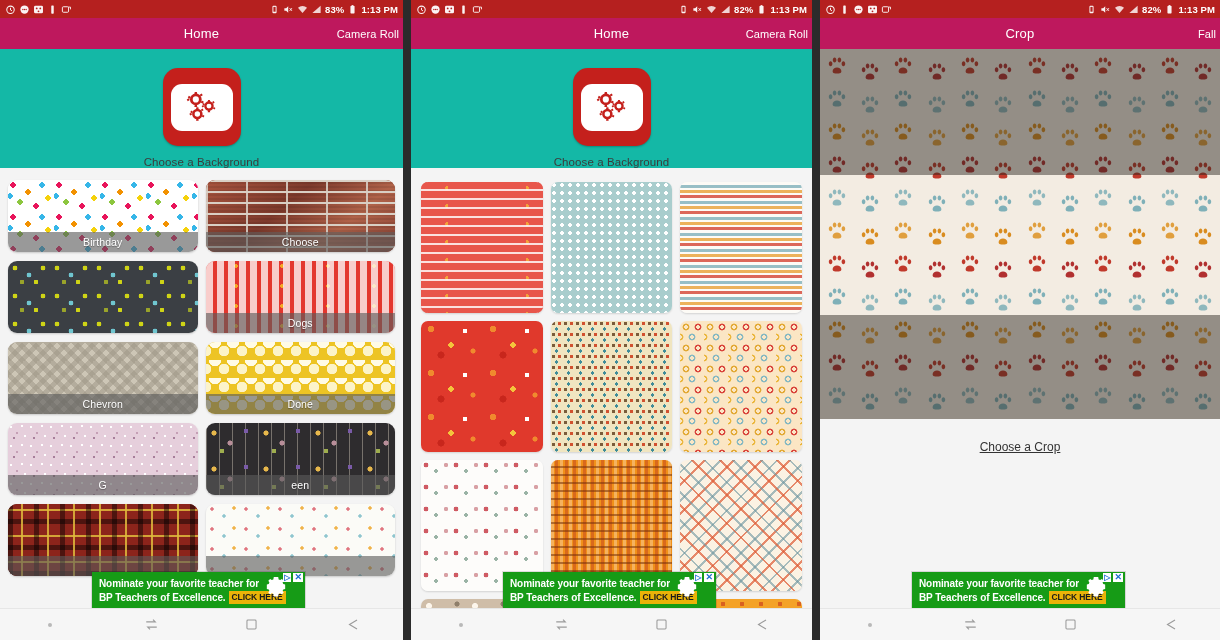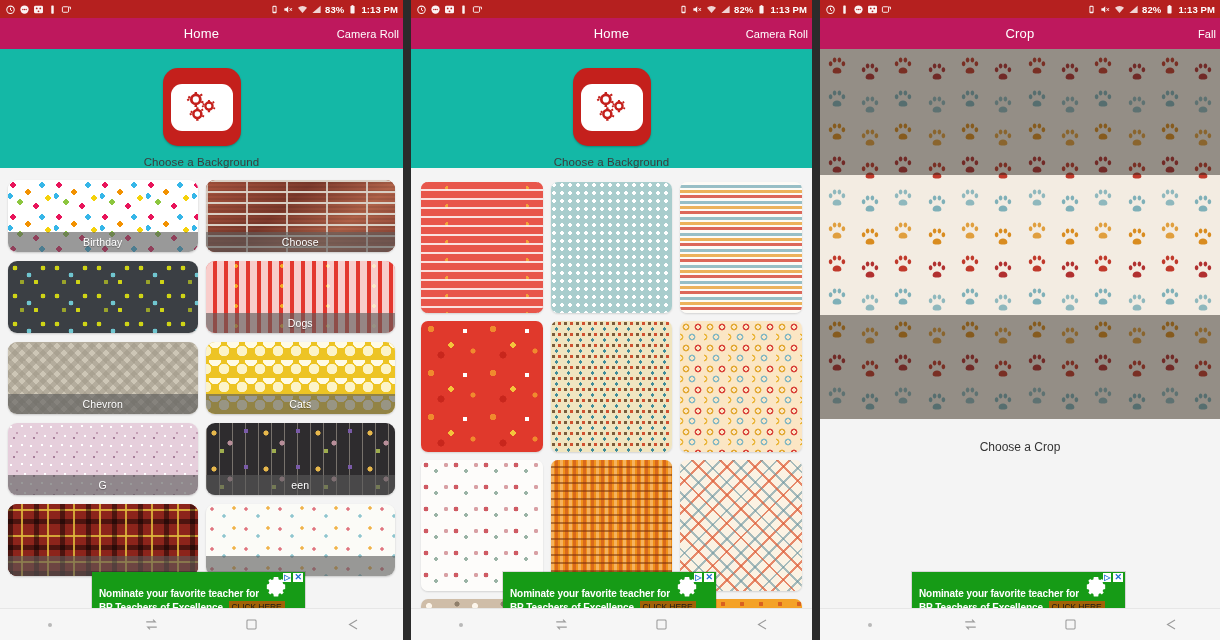--- a/index.html
+++ b/index.html
@@ -85,32 +85,32 @@
   .cell { height: 131px; border-radius: 7px; overflow: hidden; position: relative;
           box-shadow: 0 1px 2px rgba(0,0,0,.14); }
   .cell .pat { position: absolute; inset: 0; }
 
   
   .cropwrap { position: relative; height: 370px; overflow: hidden; }
   .cropwrap .pat { position: absolute; inset: 0; }
   .crop-shade { position: absolute; left: 0; right: 0; background: rgba(40,36,30,.47); }
   .crop-shade.top { top: 0; height: 126px; }
   .crop-shade.bot { top: 266px; bottom: 0; }
-  .choose-crop { text-align: center; font-size: 12px; color: #333; margin-top: 21px; }
+  .choose-crop { text-align: center; font-size: 12px; color: #333; margin-top: 21px; text-decoration: underline; }
 
   
   .ad {
     position: absolute; background: #169b16; color: #fff; overflow: hidden;
     box-shadow: 0 0 0 1px rgba(0,0,0,.12);
   }
-  .ad .adtxt { position: absolute; left: 7px; top: 15px; line-height: 13.5px;
+  .ad .adtxt { position: absolute; left: 7px; top: 5px; line-height: 13.5px;
                font-size: 10px; font-weight: 700; letter-spacing: -.1px; white-space: nowrap; }
   .ad .clickhere {
-    display: inline-block; background: #a16207; color: #1a1a1a;
-    font-size: 8.5px; font-weight: 400; padding: 0 3px; margin-left: 3px;
+    display: inline-block; background: #eab308; color: #1a1a1a;
+    font-size: 8.5px; font-weight: 700; padding: 0 3px; margin-left: 3px;
     letter-spacing: -.1px; vertical-align: 1px;
   }
   .ad .gear { position: absolute; right: 18px; top: 50%; transform: translateY(-50%); }
   .ad .adx { position: absolute; right: 2px; top: 1px; display: flex; gap: 2px; align-items: center; }
   .ad .adx .mark { background: #fff; color: #1d70d0; font-size: 8px; font-weight: 700;
                    line-height: 9px; padding: 0 1px; }
   .ad .adx .xx { color: #1d70d0; background:#fff; font-size: 9px; line-height: 9px; font-weight: 700; padding: 0 1px;}
 
   
   .navbar {
@@ -457,21 +457,21 @@
         <div class="thumb">
           <div class="pat pat-dogs"></div>
           <div class="cap">Dogs</div>
         </div>
         <div class="thumb">
           <div class="pat pat-chevron"></div>
           <div class="cap">Chevron</div>
         </div>
         <div class="thumb">
           <div class="pat pat-fall"></div>
-          <div class="cap">Cats</div>
+          <div class="cap">Done</div>
         </div>
         <div class="thumb">
           <div class="pat pat-glitter"></div>
           <div class="cap">G</div>
         </div>
         <div class="thumb">
           <div class="pat pat-halloween"></div>
           <div class="cap">een</div>
         </div>
         <div class="thumb">

